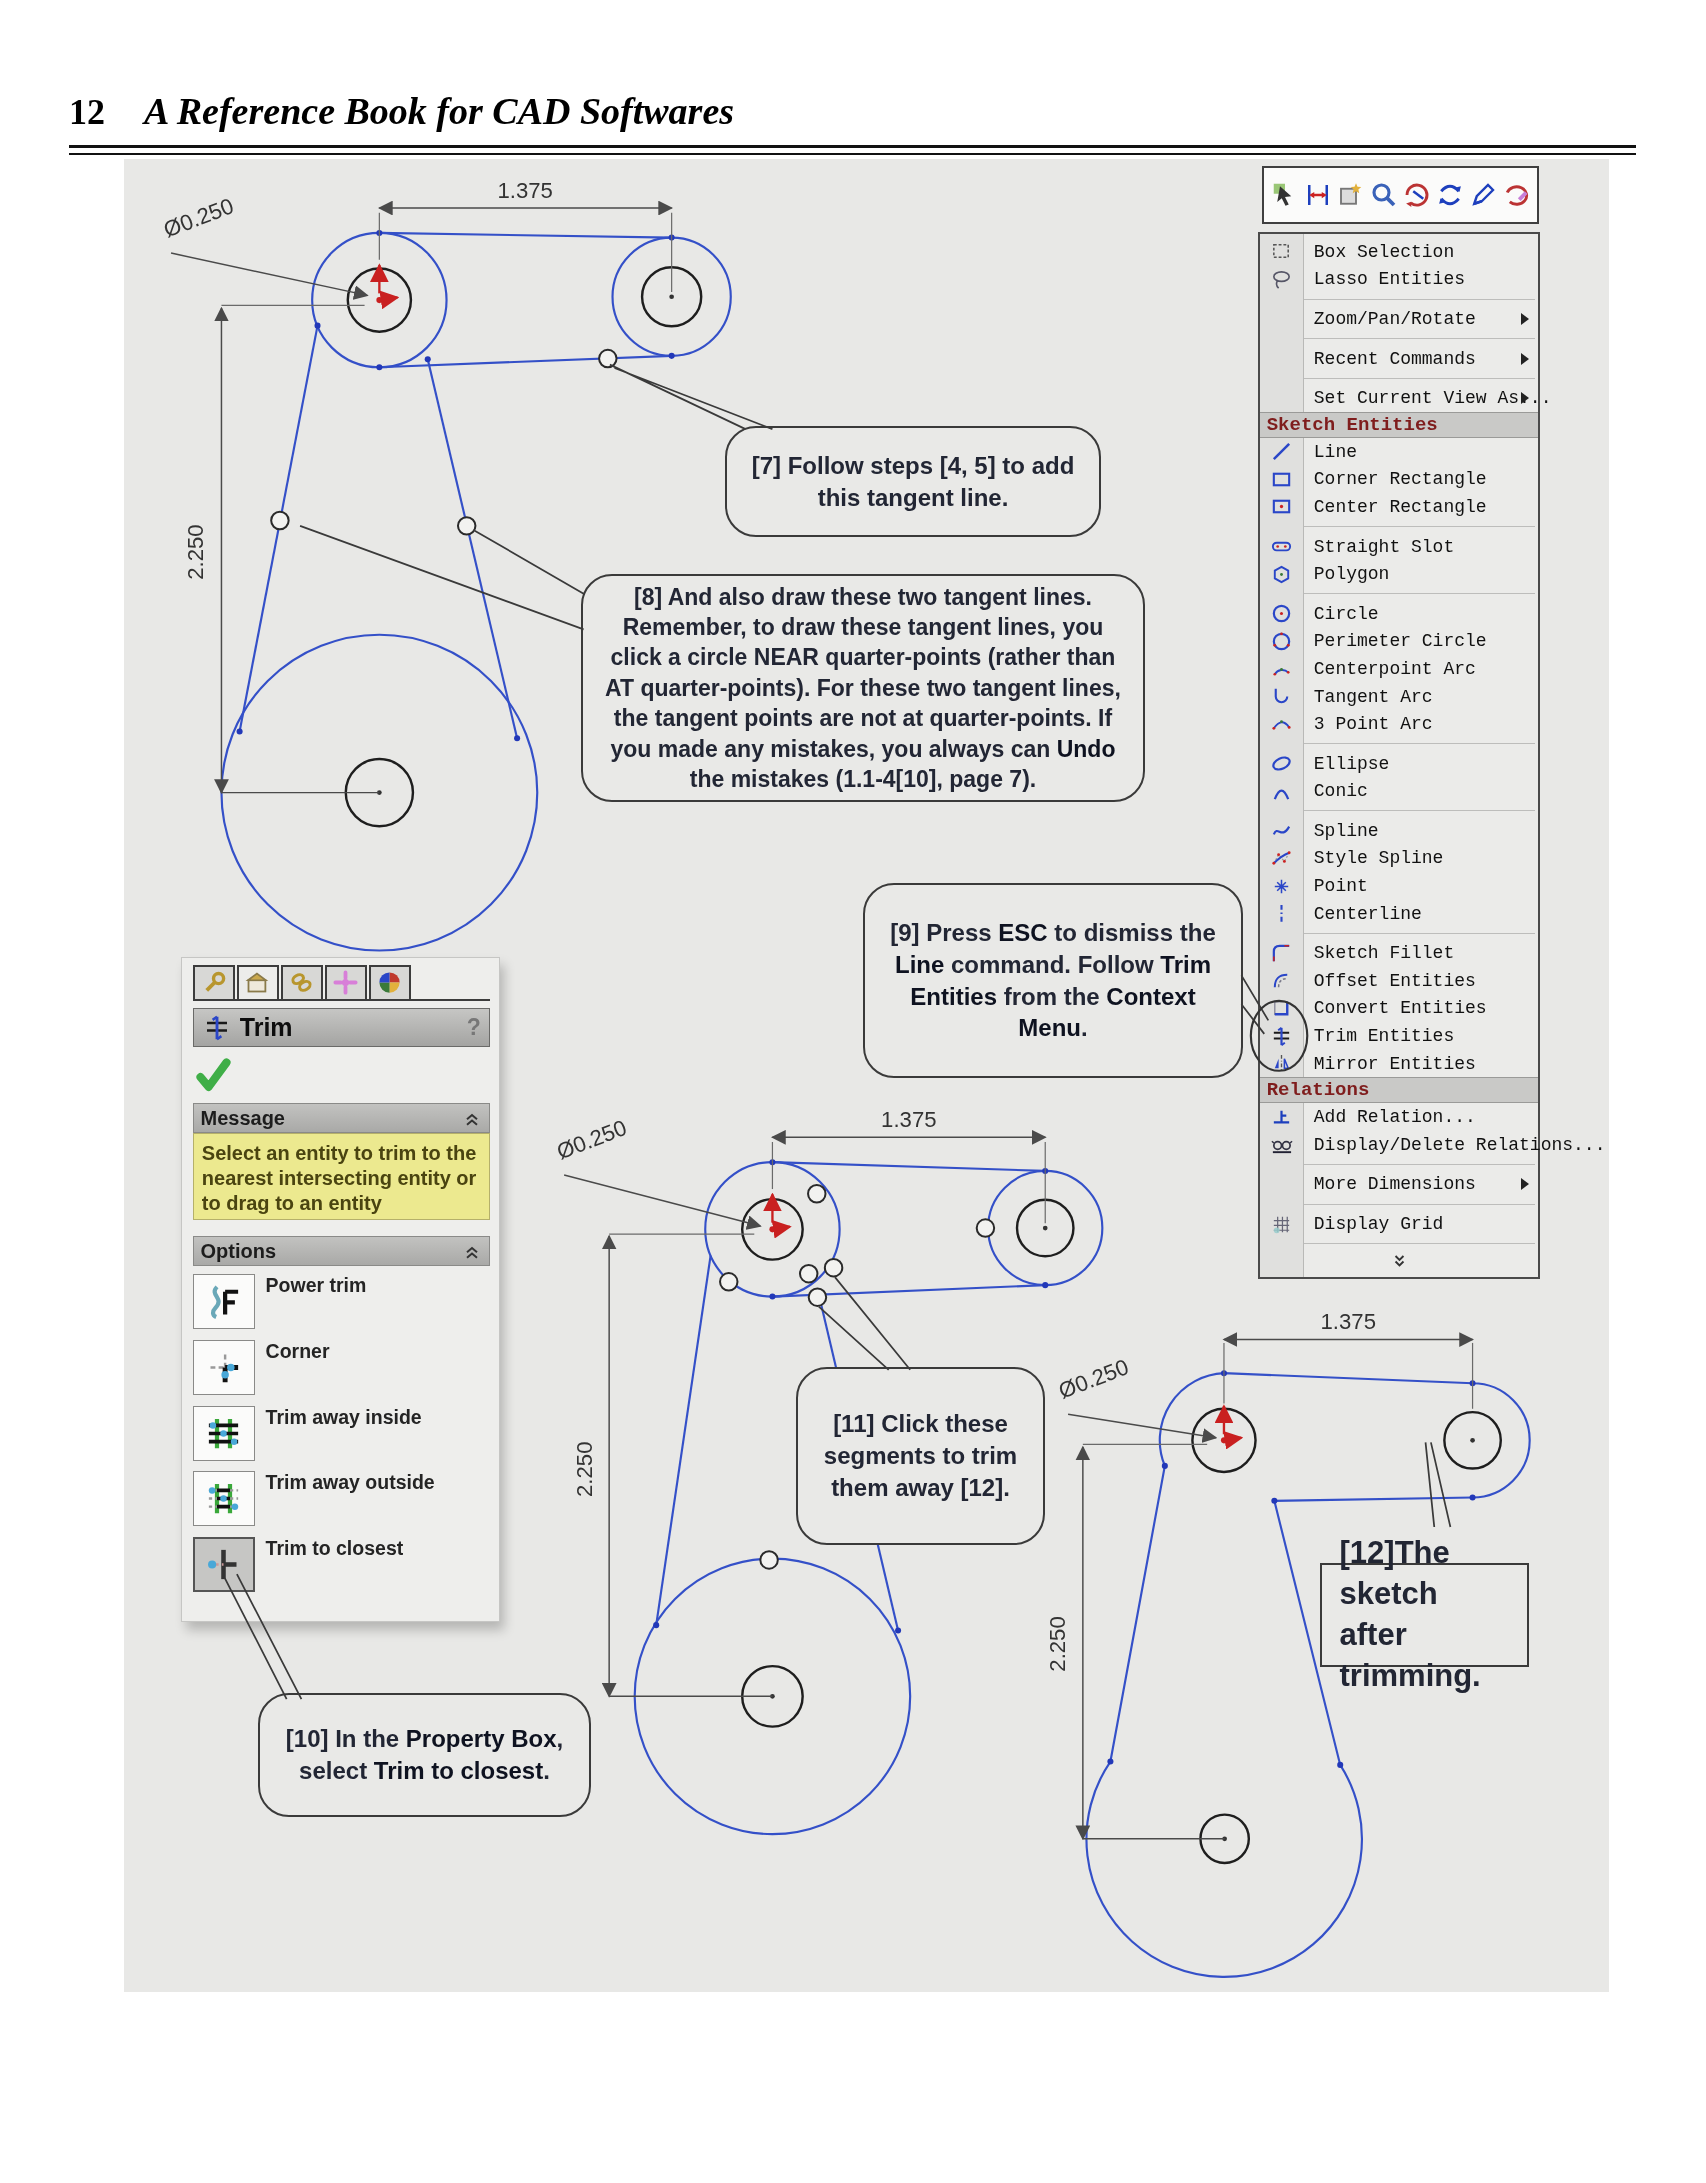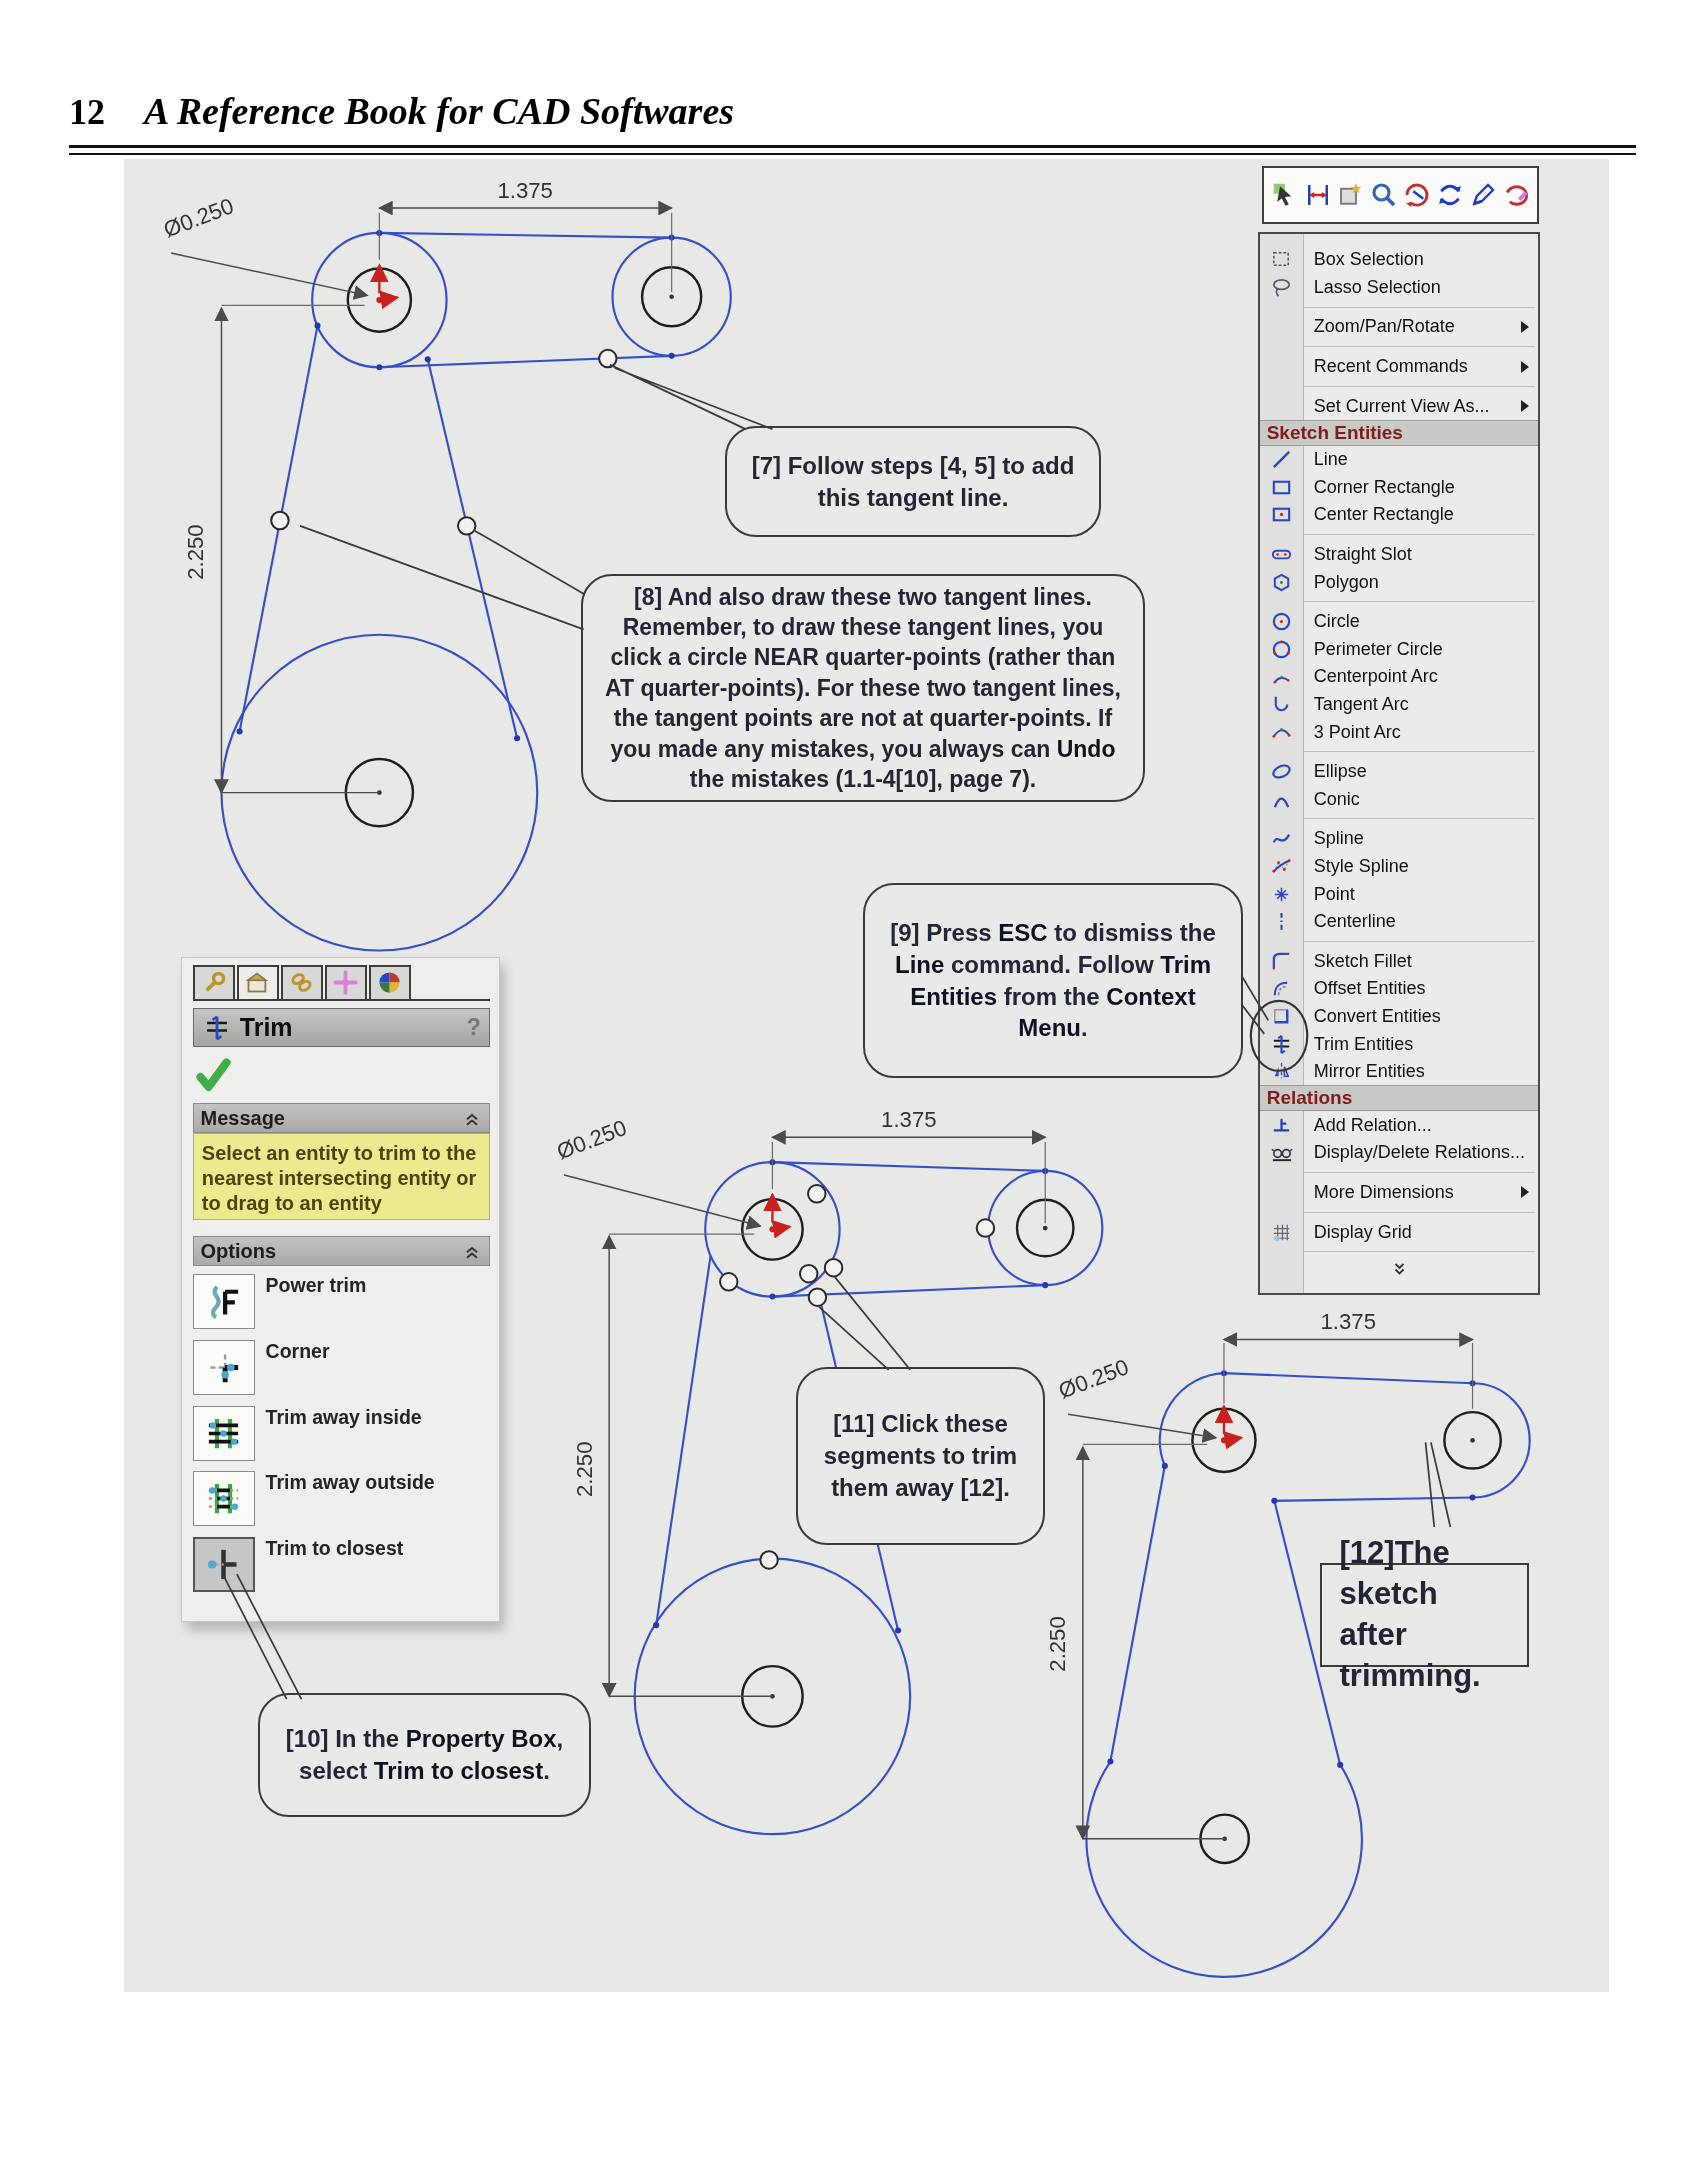--- a/index.html
+++ b/index.html
@@ -19,22 +19,22 @@
   .red{stroke:#c92020;stroke-width:3.5;fill:none;}
   .dimtext{font:33px "Liberation Sans",sans-serif;fill:#333;}
   .ptr{stroke:#3a3a3a;stroke-width:2.6;fill:none;}
   .callout{position:absolute;background:#e9e9e7;border:2px solid #3a3a3a;border-radius:31px;display:flex;align-items:center;justify-content:center;text-align:center;
     font:600 24px/1.32 "Liberation Sans",sans-serif;color:#222634;padding:8px 17.5px;box-sizing:border-box;z-index:4;}
   .callout .b{font-weight:800;color:#0e1220;}
   .callout.sq{border-radius:0;text-align:left;justify-content:flex-start;}
   .ctx-toolbar{position:absolute;left:1138px;top:7.4px;width:277px;height:58px;background:#fbfbfa;border:2px solid #3f3f3f;display:flex;align-items:center;justify-content:space-around;padding:0 4px;box-sizing:border-box;z-index:3;}
   .tbico{width:30px;height:30px;}
   .tbico svg{width:100%;height:100%;}
-  .ctx-menu{position:absolute;left:1134px;top:73px;width:282px;border:2px solid #4a4a4a;box-sizing:border-box;padding:12px 0;z-index:3;
-    font-family:Liberation Sans, sans-serif;background:linear-gradient(90deg,#e0e0de 0 43px,#b9b9b7 43px 44px,#ebebe9 44px);}
+  .ctx-menu{position:absolute;left:1134px;top:73px;width:282px;border:2px solid #4a4a4a;box-sizing:border-box;padding:4px 0;z-index:3;
+    font-family:Liberation Mono, monospace;background:linear-gradient(90deg,#e0e0de 0 43px,#b9b9b7 43px 44px,#ebebe9 44px);}
   .mi{height:27.6px;display:flex;align-items:center;position:relative;}
   .mi .ic{width:43px;flex:none;display:flex;align-items:center;justify-content:center;}
   .mi .ic svg{width:23px;height:23px;}
   .mi .lb{padding-left:10.8px;font-size:18px;color:#111;white-space:nowrap;}
   .mi .sub{position:absolute;right:9.4px;width:0;height:0;border-left:8.7px solid #222;border-top:6px solid transparent;border-bottom:6px solid transparent;}
   .msep{height:12px;position:relative;}
   .msep::after{content:"";position:absolute;left:44px;right:2.7px;top:5.4px;border-top:1.3px solid #bdbdbb;}
   .mhead{height:26px;background:#c9c9c7;border-top:1.3px solid #9a9a98;border-bottom:1.3px solid #9a9a98;display:flex;align-items:center;padding-left:6.7px;
     font-weight:bold;font-size:19px;color:#7f1d1d;box-sizing:border-box;}
   .mchev{height:23px;display:flex;align-items:center;justify-content:center;}
@@ -265,21 +265,21 @@
         </span>
         <span class="lb">Box Selection</span>
       </div>
       <div class="mi">
         <span class="ic">
           <svg viewBox="0 0 24 24" width="100%" height="100%">
             <ellipse cx="12" cy="9" rx="8" ry="5" fill="none" stroke="#556" stroke-width="1.7"></ellipse>
             <path d="M8 13 q-3 4 1 8" fill="none" stroke="#556" stroke-width="1.7"></path>
           </svg>
         </span>
-        <span class="lb">Lasso Selection</span>
+        <span class="lb">Lasso Entities</span>
       </div>
       <div class="msep"></div>
       <div class="mi">
         <span class="ic"></span>
         <span class="lb">Zoom/Pan/Rotate</span>
         <span class="sub"></span>
       </div>
       <div class="msep"></div>
       <div class="mi">
         <span class="ic"></span>

